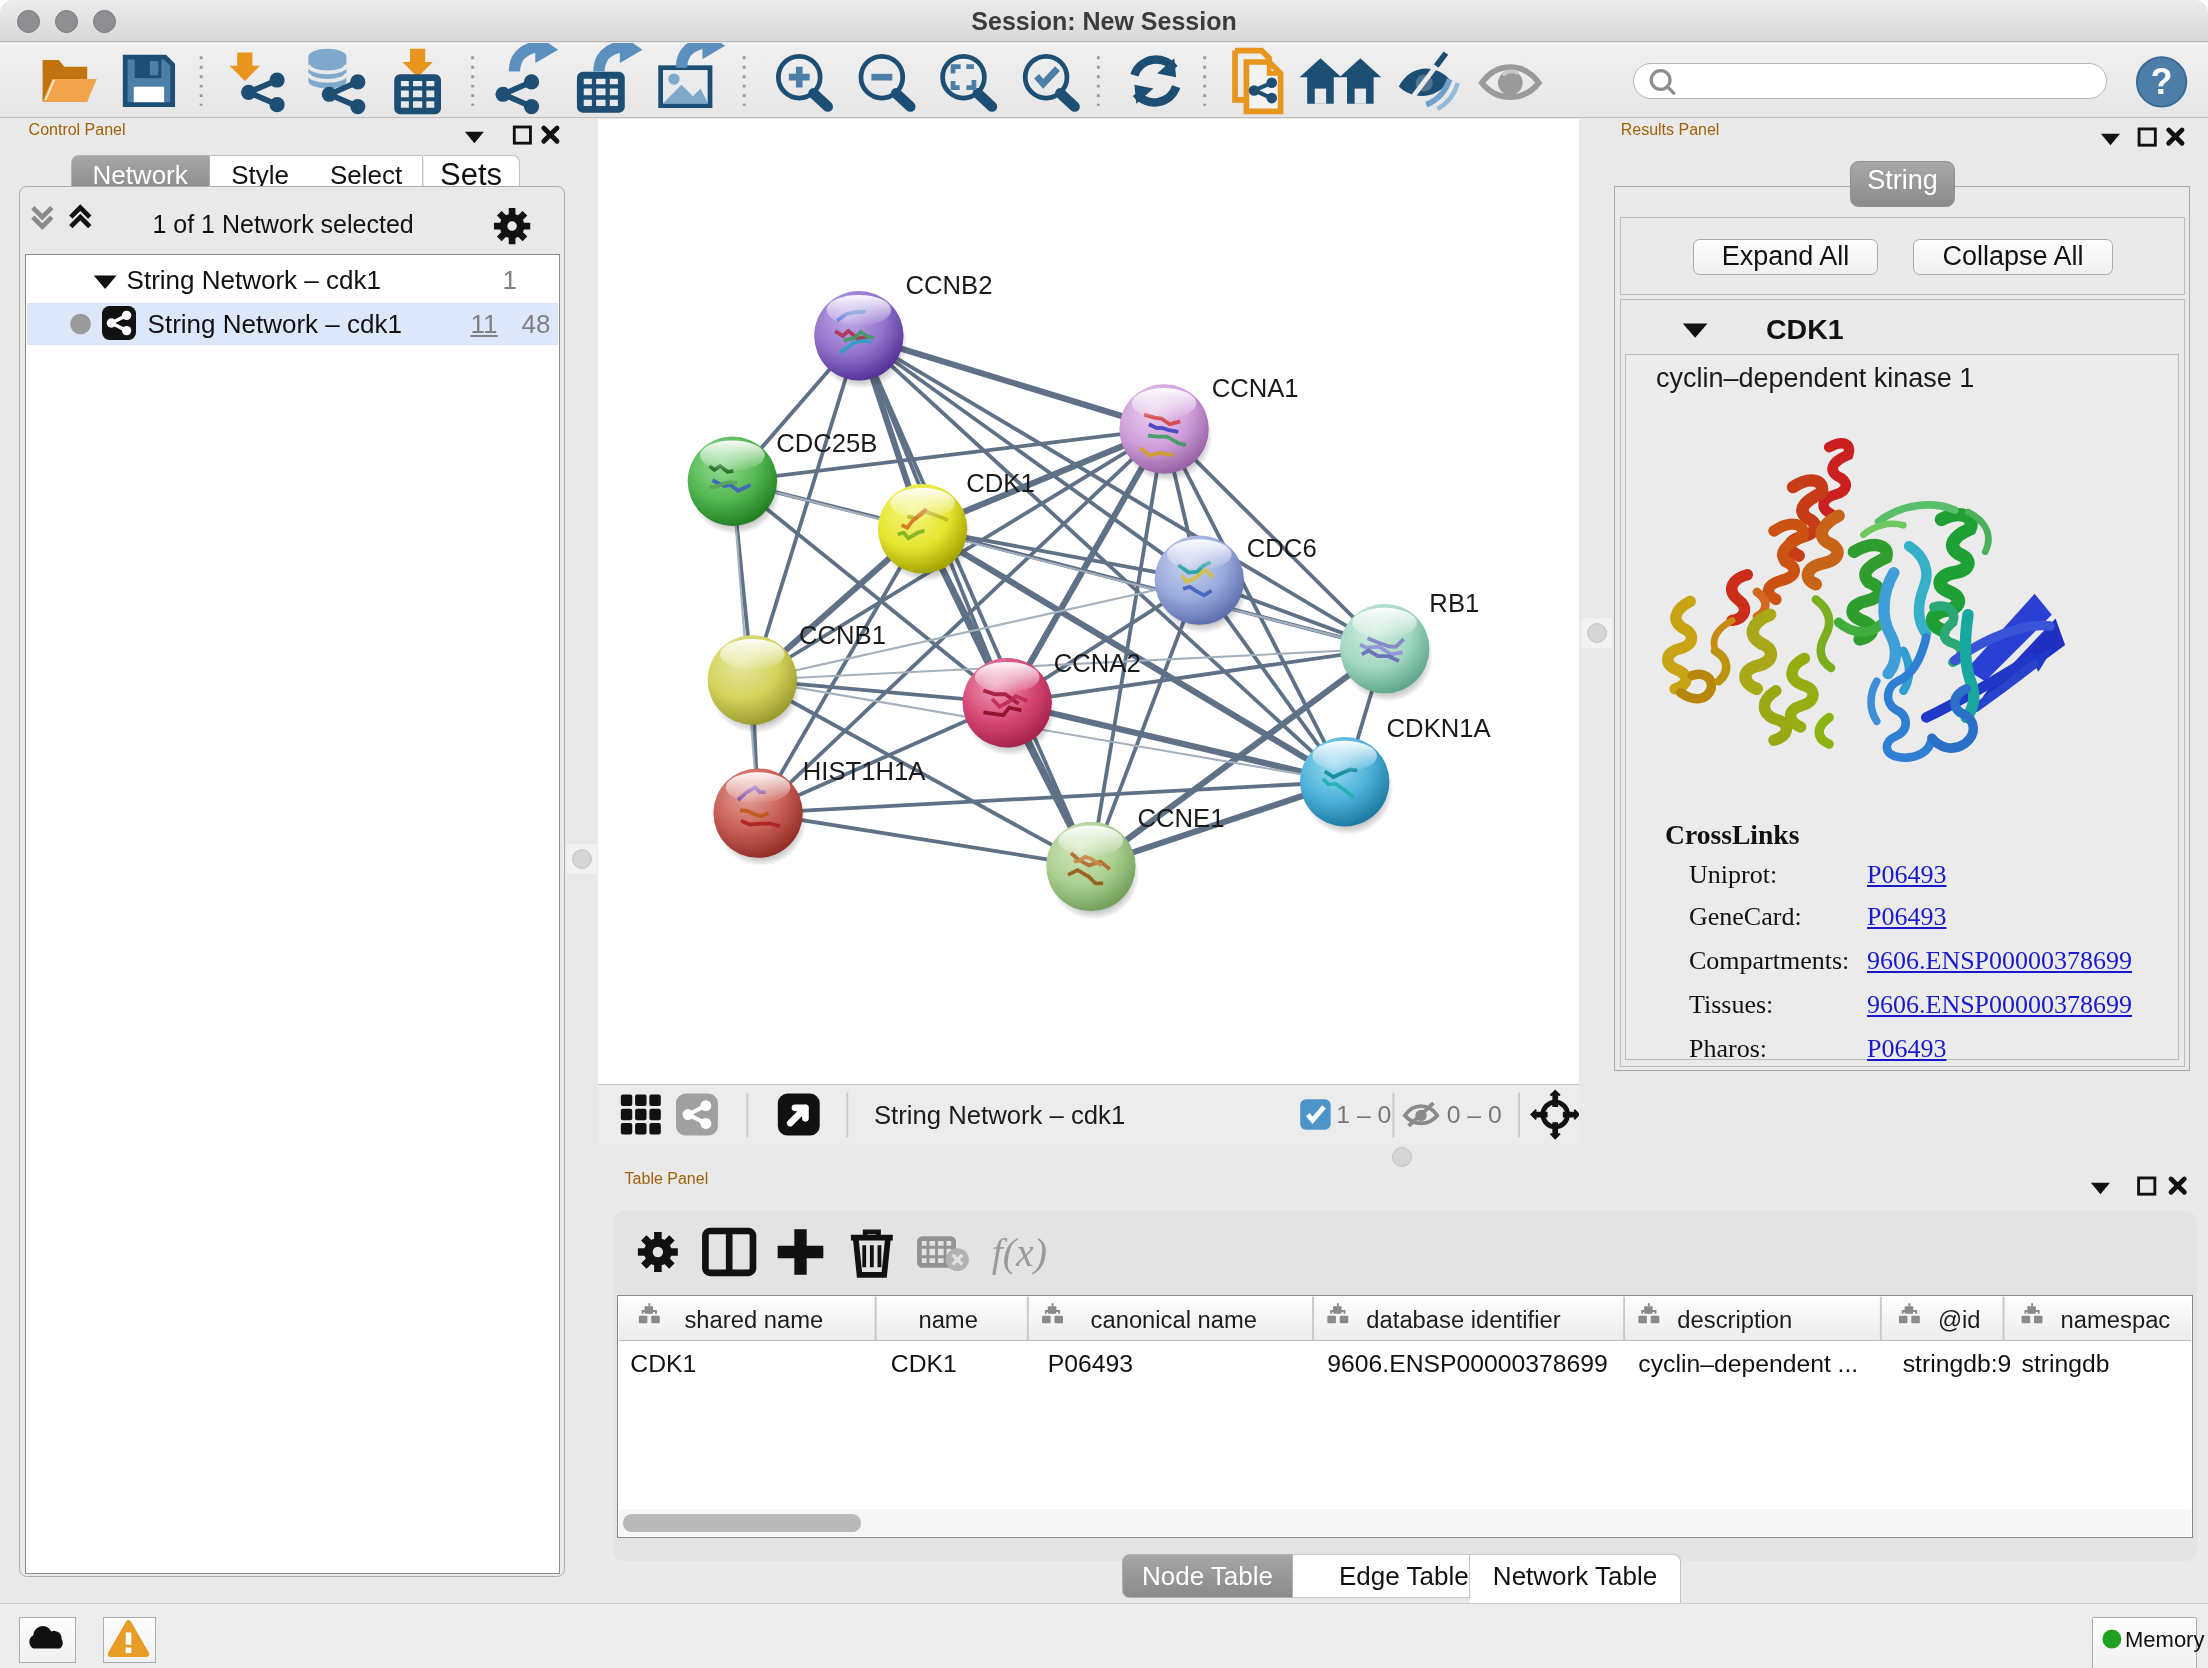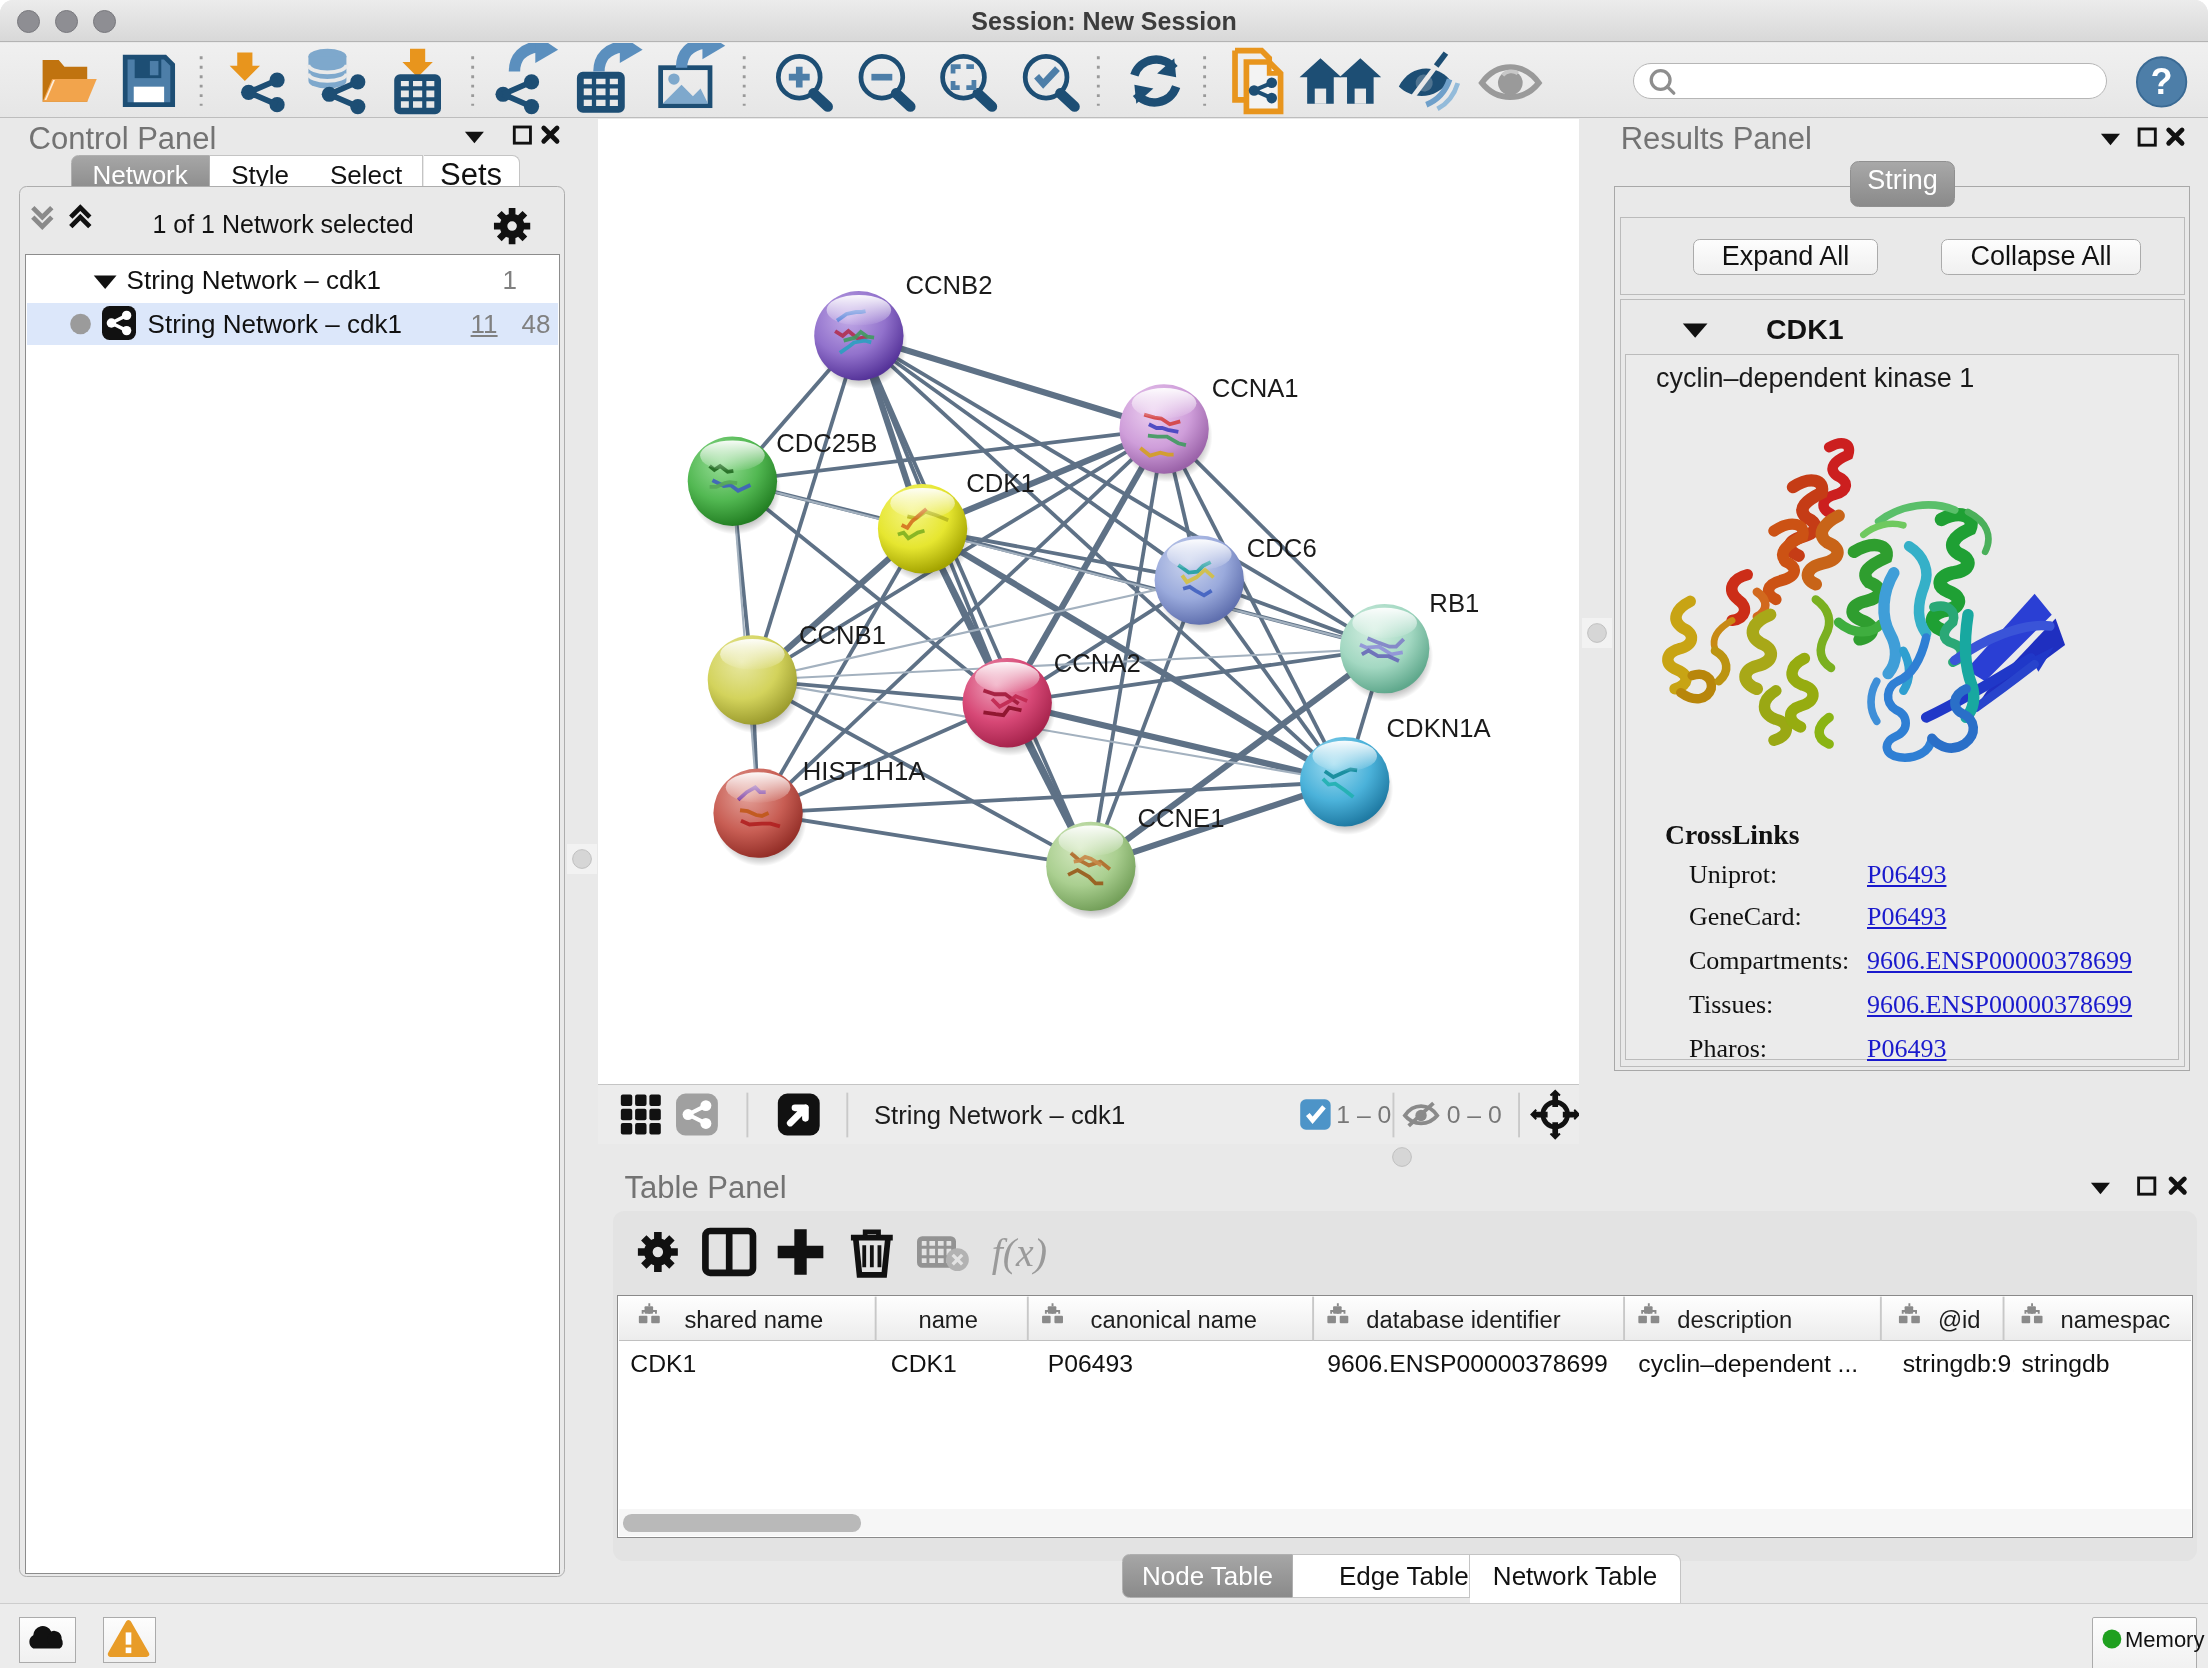--- a/index.html
+++ b/index.html
@@ -5,21 +5,21 @@
 html,body{margin:0;padding:0;width:2208px;height:1668px;overflow:hidden;background:#fff;}
 *{box-sizing:border-box;}
 body{font-family:"Liberation Sans",sans-serif;}
 .abs{position:absolute;}
 #win{position:absolute;left:0;top:0;width:2208px;height:1668px;background:#e9e9e9;border-radius:13.3px 13.3px 0 0;overflow:hidden;}
 #titlebar{position:absolute;left:0;top:0;width:2208px;height:42px;background:linear-gradient(#ececec,#d8d8d8);border-bottom:1px solid #b4b4b4;}
 .tl{position:absolute;top:9.5px;width:23px;height:23px;border-radius:50%;background:#8e8e93;border:1px solid #79797e;}
 #title{position:absolute;top:6.7px;left:0;width:2208px;text-align:center;font-size:25px;font-weight:bold;color:#3c3c3c;}
 #toolbar{position:absolute;left:0;top:43px;width:2208px;height:75px;background:linear-gradient(#f0f0f0,#e6e6e6);border-bottom:1px solid #bdbdbd;}
 #searchbox{position:absolute;left:1633px;top:20px;width:474px;height:36px;background:#fff;border:1.9px solid #b6b6b6;border-radius:18px;}
-.panelhead{font-size:31px;color:#737373;}
+.panelhead{font-size:16px;color:#a16207;}
 #ctrlpanel{position:absolute;left:7.6px;top:118px;width:559px;height:1465px;}
 #netview{position:absolute;left:598px;top:119px;width:981px;height:1025px;background:#fff;padding-left:10px;}
 #resultspanel{position:absolute;left:1614px;top:118px;width:594px;height:1036px;}
 #tablepanel{position:absolute;left:597px;top:1154px;width:1611px;height:447px;}
 #bottombar{position:absolute;left:0;top:1603px;width:2208px;height:66px;background:#ececec;border-top:1px solid #cdcdcd;}
 .btnw{position:absolute;background:linear-gradient(#fdfdfd,#f0f0f0);border:1.9px solid #ababab;}
 .tab-un{background:#fff;color:#111;}
 a.lnk{color:#1a1acd;text-decoration:underline;}
 </style>
 </head>
@@ -604,21 +604,21 @@
 <div class="abs panelhead" style="left:6.7px;top:2.9px;">Results Panel</div>
 <svg class="abs" style="left:485px;top:7.6px;" width="105" height="25" viewBox="0 0 110 26">
 <path d="M2 8 L22 8 L12 20 Z" fill="#111"></path>
 <rect x="42" y="3" width="17" height="17" fill="none" stroke="#111" stroke-width="3"></rect>
 <path d="M73 4 L87 18 M87 4 L73 18" stroke="#111" stroke-width="5" stroke-linecap="round"></path>
 </svg>
 <div class="abs" style="left:0px;top:68px;width:576px;height:885px;border:1.9px solid #a8a8a8;background:#e9e9e9;"></div>
 <div class="abs" style="left:236px;top:43px;width:105px;height:46px;border-radius:8.6px;background:linear-gradient(#a8a8a8,#8a8a8a);border:1px solid #909090;color:#fff;font-size:27px;text-align:center;line-height:36px;">String</div>
 <div class="abs" style="left:5.7px;top:99px;width:565px;height:78px;border:1px solid #bbb;"></div>
 <div class="abs btnw" style="left:79px;top:121px;width:185px;height:36px;border-radius:6.7px;font-size:27px;text-align:center;line-height:33px;color:#111;">Expand All</div>
-<div class="abs btnw" style="left:299px;top:121px;width:200px;height:36px;border-radius:6.7px;font-size:27px;text-align:center;line-height:33px;color:#111;margin-left:28px;">Collapse All</div>
+<div class="abs btnw" style="left:299px;top:121px;width:200px;height:36px;border-radius:6.7px;font-size:27px;text-align:center;line-height:33px;color:#111;">Collapse All</div>
 <div class="abs" style="left:5.7px;top:181px;width:565px;height:768px;border:1px solid #bbb;"></div>
 <svg class="abs" style="left:65px;top:198px;" width="38" height="28.5" viewBox="0 0 40 30">
         <path d="M4 8 L30 8 L17 23 Z" fill="#111"></path>
       </svg>
 <div class="abs" style="left:152px;top:195px;font-size:28.5px;font-weight:bold;color:#111;">CDK1</div>
 <div class="abs" style="left:11.4px;top:236px;width:554px;height:706px;border:1px solid #bbb;background:#ebebeb;"></div>
 <div class="abs" style="left:42px;top:245px;font-size:27px;color:#1a1a1a;">cyclin–dependent kinase 1</div>
 <svg class="abs" style="left:38px;top:314px;" width="438" height="352" viewBox="0 0 460 370">
 <g fill="none" stroke-linecap="round">
 

